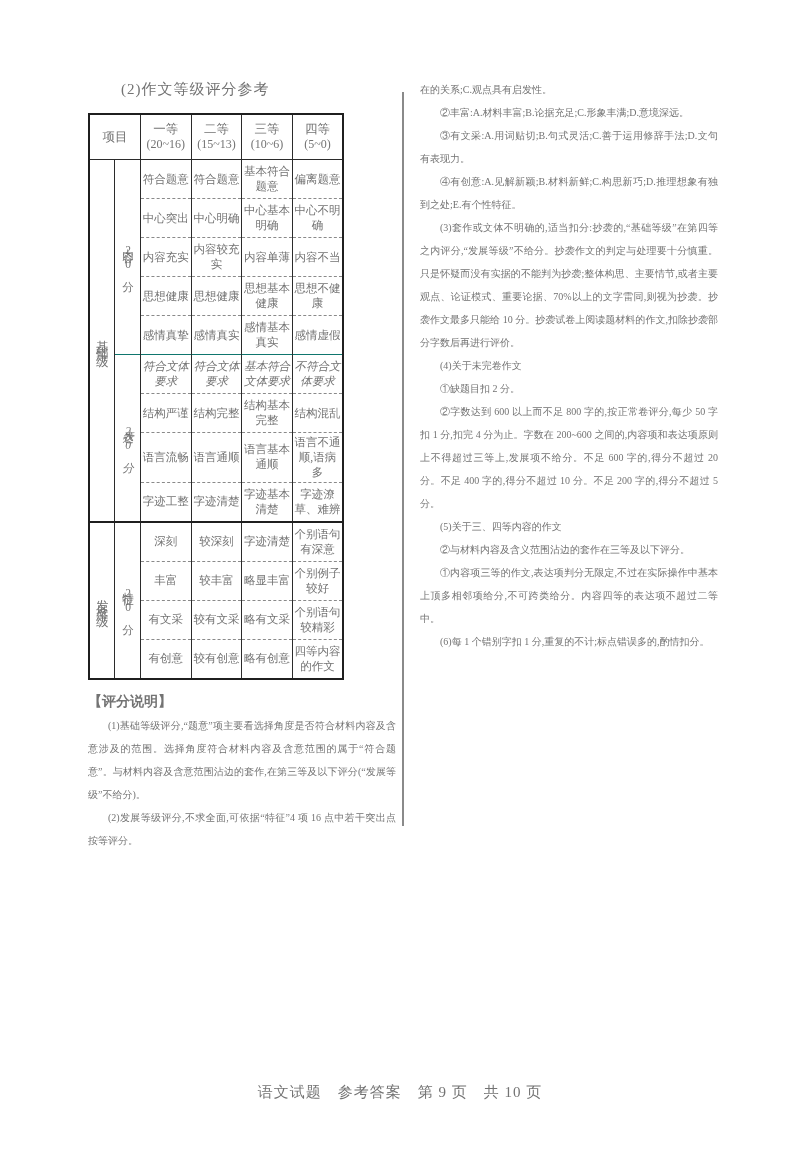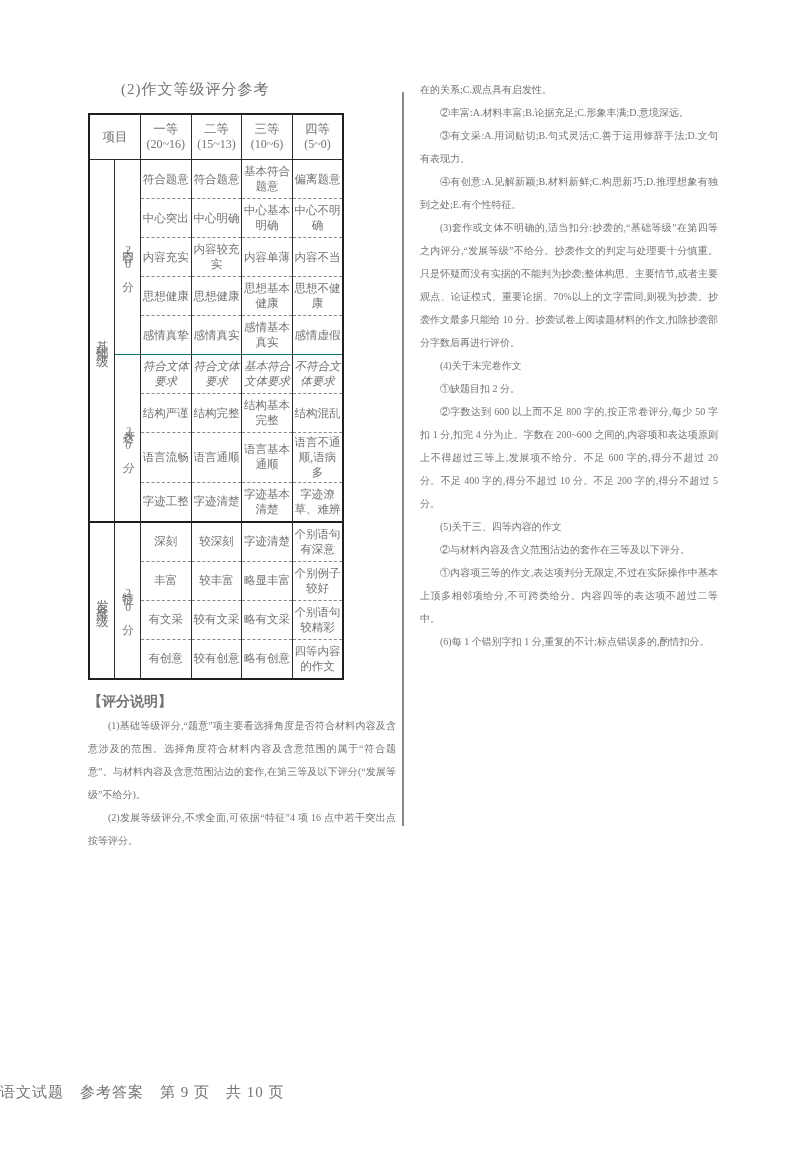--- a/index.html
+++ b/index.html
@@ -38,21 +38,21 @@
   .vert.cat { letter-spacing:5px; font-size:12.5px; }
 
   
   .notes-heading { font-size:14px; font-weight:bold; margin:13px 0 3px 0; font-family:"Liberation Sans","DejaVu Sans",sans-serif; }
   .para { font-size:10px; line-height:23px; text-align:justify; margin:0; text-indent:2em; }
   .para.cont { text-indent:0; }
 
   
   .page-footer {
     position:absolute; left:0; top:1083px; width:800px;
-    font-size:15px; letter-spacing:1px;
+    text-align:center; font-size:15px; letter-spacing:1px;
   }
 </style>
 </head>
 <body>
 
 <div class="page">
 
   <div class="left-col">
     <p class="section-title">(2)作文等级评分参考</p>
 

